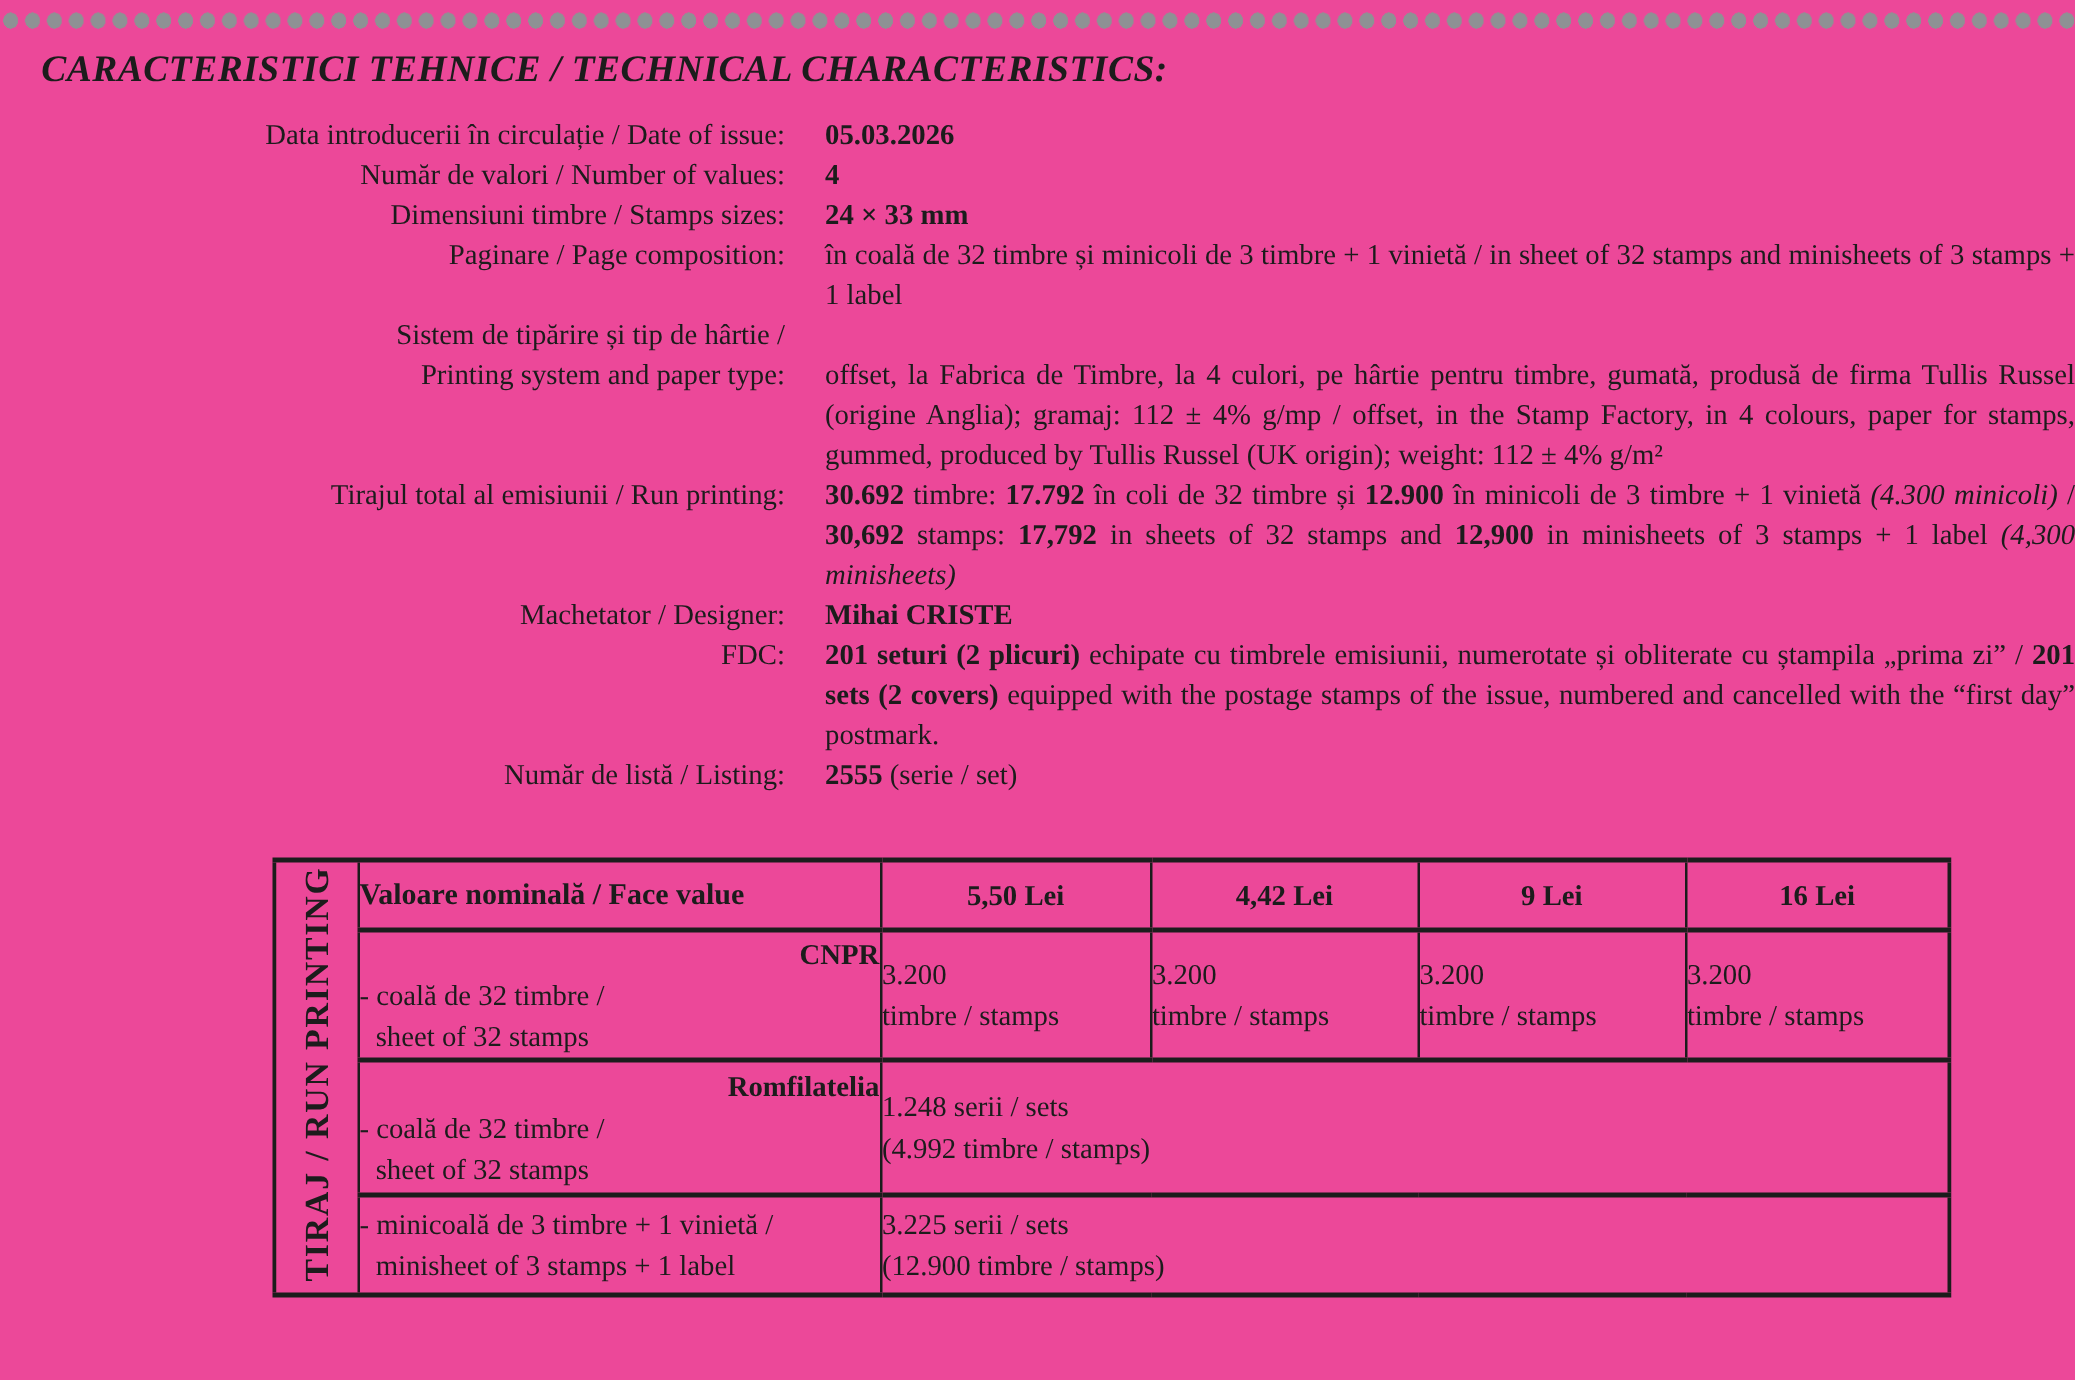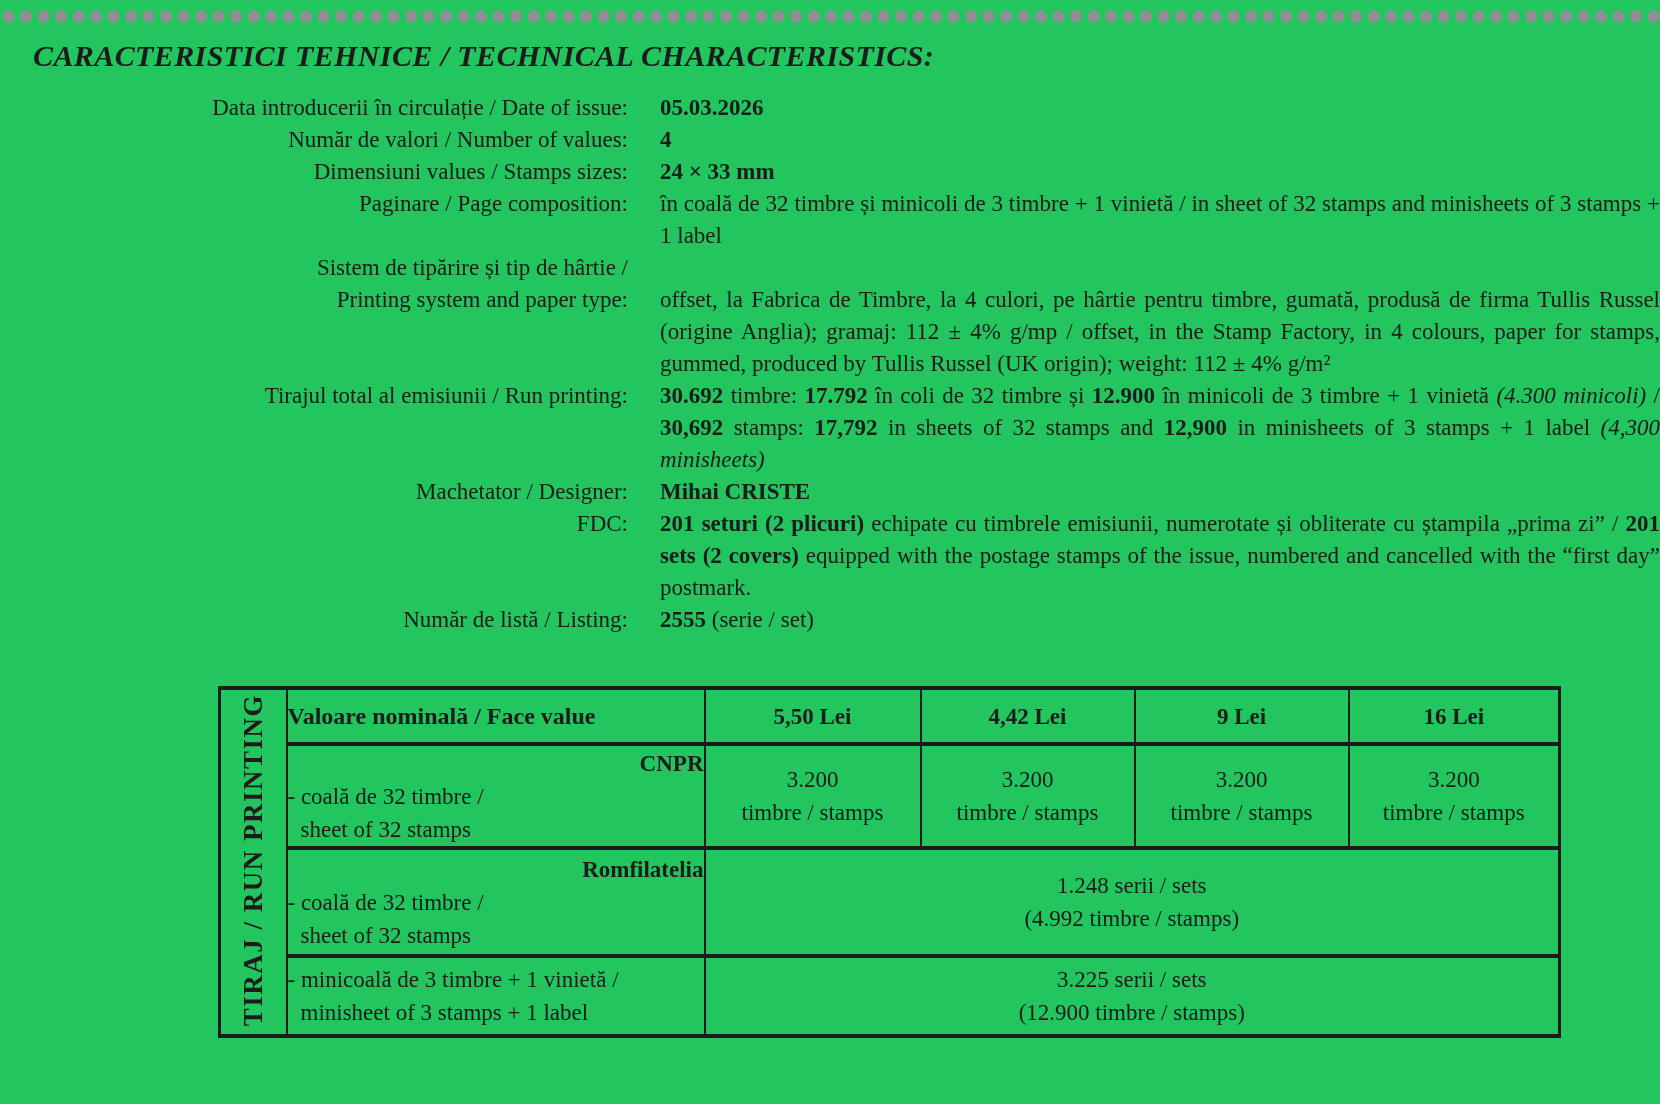--- a/index.html
+++ b/index.html
@@ -1,20 +1,20 @@
 <!DOCTYPE html>
 <html><head>
 <meta charset="utf-8">
 <style>
   html,body { margin:0; padding:0; background:#ffffff; }
   .page {
     position:relative;
     width:1660px; height:1104px;
     box-sizing:border-box;
-    background:#22c55e;
+    background:#ec4899;
     color:#1c1c1c;
     font-family:"Liberation Serif","DejaVu Serif",serif;
     overflow:hidden;
   }
   
   .dotline {
     margin-top:9px;
     width:1660px; height:15px;
     background-image: radial-gradient(6px 6.5px at 8.5px 7.5px, #8e9194 97%, rgba(142,145,148,0) 100%);
     background-size:17.5px 15px;
@@ -69,21 +69,21 @@
     text-align:left;
     vertical-align:middle;
     padding-left:20px; padding-right:8px;
     font-size:23px;
     line-height:33px;
   }
   .hdr { font-weight:bold; font-size:24px; }
   th.hdr { text-align:center; vertical-align:middle; }
   th.lbl { text-align:left; }
   .val {
-    text-align:center;
+    text-align:left;
     vertical-align:middle;
     font-size:23px;
     line-height:33px;
   }
   .btitle { font-weight:bold;text-align:right; }
   .ind { padding-left:13px; }
 </style>
 </head>
 <body>
 
@@ -95,21 +95,21 @@
     <div class="fields">
       <div class="frow">
         <div class="flabel">Data introducerii în circulație / Date of issue:</div>
         <div class="fvalue"><span class="b">05.03.2026</span></div>
       </div>
       <div class="frow">
         <div class="flabel">Număr de valori / Number of values:</div>
         <div class="fvalue"><span class="b">4</span></div>
       </div>
       <div class="frow">
-        <div class="flabel">Dimensiuni values / Stamps sizes:</div>
+        <div class="flabel">Dimensiuni timbre / Stamps sizes:</div>
         <div class="fvalue"><span class="b">24 × 33 mm</span></div>
       </div>
       <div class="frow">
       </div>
       <div class="frow">
         <div class="flabel">Paginare / Page composition:</div>
         <div class="fvalue just"><span>în coală de 32 timbre și minicoli de 3 timbre + 1 vinietă / in sheet of 32 stamps and minisheets of 3 stamps + 1 label</span></div>
       </div>
       <div class="frow">
         <div class="flabel">Sistem de tipărire și tip de hârtie /

